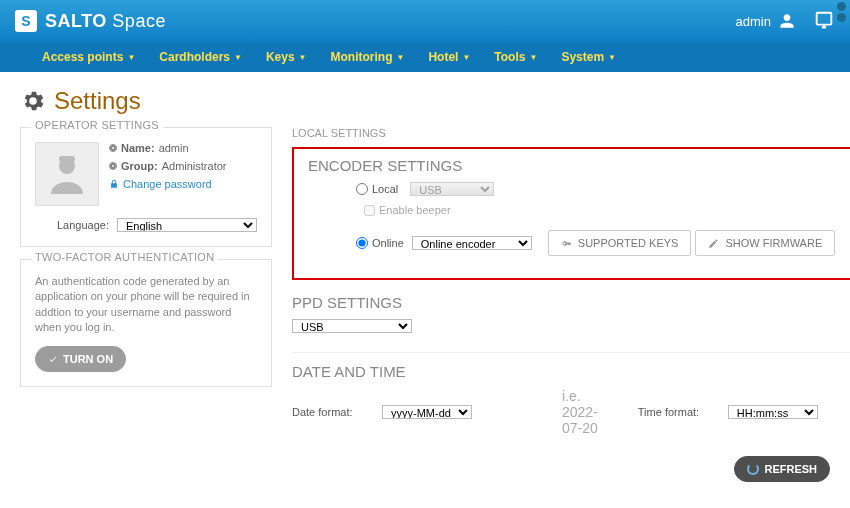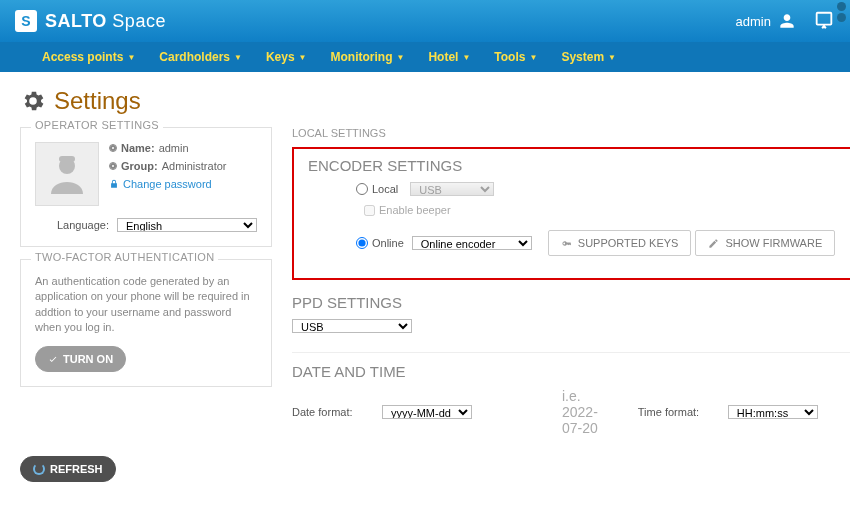--- a/index.html
+++ b/index.html
@@ -72,21 +72,21 @@
     .ppd-row select { width: 120px; }
 
     
     .dt-row { display: flex; gap: 40px; }
     .dt-col { display: flex; }
     .dt-line { display: flex; align-items: center; gap: 10px; }
     .dt-label { font-size: 11px; color: #555; width: 80px; }
     .example { font-size: 14px; color: #aaa; margin-left: 90px; margin-top: 0; }
 
     
-    .footer { display: flex; justify-content: space-between; gap: 10px; padding: 10px 20px 12px; }
+    .footer { display: flex; justify-content: flex-end; gap: 10px; padding: 10px 20px 12px; }
     .btn.primary { background: #4f4f4f; border: 1px solid #4f4f4f; color: #fff; }
     .spinner { width: 12px; height: 12px; border: 2px solid #6fb3e0; border-top-color: transparent; border-radius: 50%; }
     .check { width: 12px; height: 12px; }
   </style>
 </head>
 <body>
 
 <div class="header">
   <div class="logo-badge">S</div>
   <div class="logo-text">

